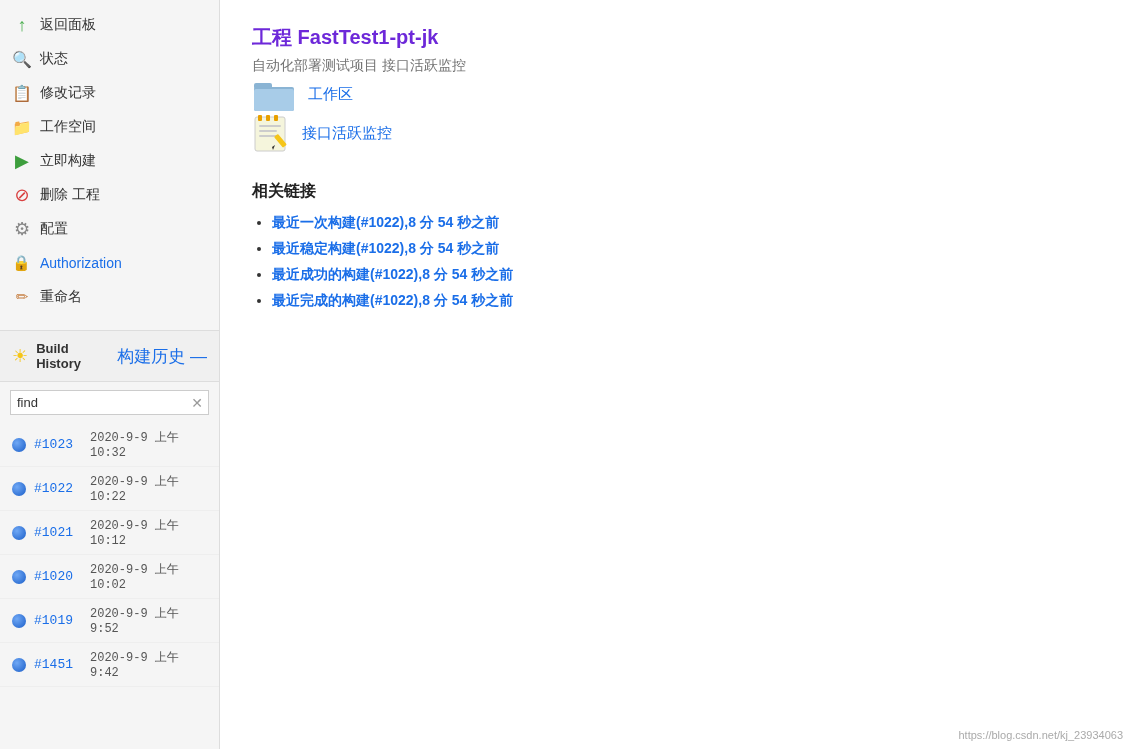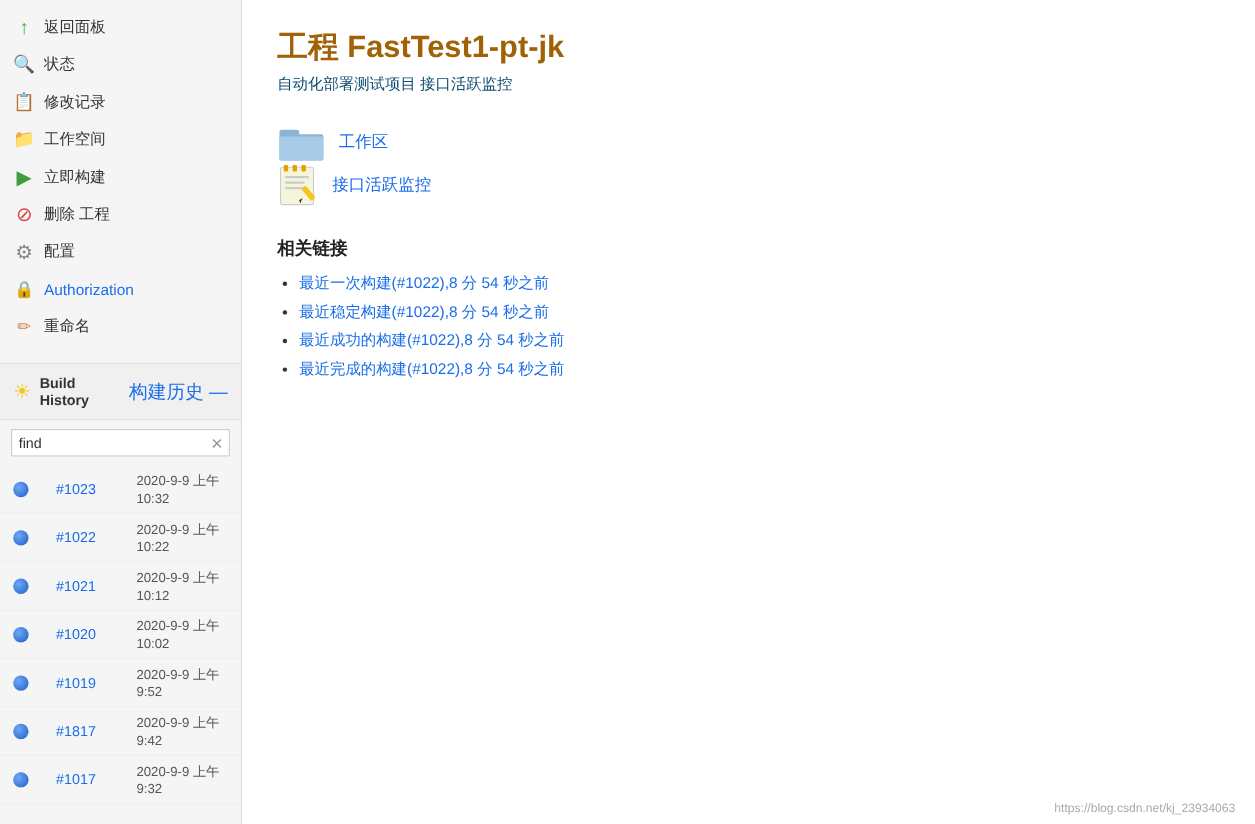--- a/index.html
+++ b/index.html
@@ -98,24 +98,25 @@
       font-size: 14px;
     }
 
     .build-list {
       list-style: none;
     }
 
     .build-item {
       display: flex;
       align-items: center;
-      gap: 25px;
+      gap: 8px;
       padding: 6px 12px;
       border-bottom: 1px solid #eee;
       cursor: pointer;
+      font-family: Liberation Mono, monospace;
     }
 
     .build-ball {
       width: 14px;
       height: 14px;
       border-radius: 50%;
       background: radial-gradient(circle at 35% 35%, #6fa8f5, #1a5dc8);
       flex-shrink: 0;
     }
 
@@ -133,30 +134,29 @@
     }
 
     
     #main {
       flex: 1;
       padding: 24px 32px;
       overflow-y: auto;
     }
 
     .project-title {
-      font-size: 28px;
+      font-size: 20px;
       font-weight: bold;
-      color: #a16207;
+      color: #6d28d9;
       margin-bottom: 6px;
     }
 
     .project-subtitle {
-      color: #0c4a6e;
+      color: #737373;
       font-size: 14px;
-      margin-bottom: 24px;
     }
 
     .quick-links {
       display: flex;
       flex-direction: column;
       gap: 0;
       margin-bottom: 28px;
     }
 
     .quick-link-item {
@@ -194,20 +194,21 @@
     }
 
     .related-links-list li {
       margin-bottom: 8px;
     }
 
     .related-links-list li a {
       color: #1a6ee8;
       text-decoration: none;
       font-size: 14px;
+      font-weight: bold;
     }
 
     .watermark {
       position: fixed;
       bottom: 8px;
       right: 18px;
       font-size: 11px;
       color: #aaa;
       text-align: center;
     }
@@ -308,27 +309,22 @@
         <a class="build-number">#1020</a>
         <span class="build-date">2020-9-9 上午10:02</span>
       </li>
       <li class="build-item">
         <span class="build-ball"></span>
         <a class="build-number">#1019</a>
         <span class="build-date">2020-9-9 上午9:52</span>
       </li>
       <li class="build-item">
         <span class="build-ball"></span>
-        <a class="build-number">#1817</a>
+        <a class="build-number">#1451</a>
         <span class="build-date">2020-9-9 上午9:42</span>
-      </li>
-      <li class="build-item">
-        <span class="build-ball"></span>
-        <a class="build-number">#1017</a>
-        <span class="build-date">2020-9-9 上午9:32</span>
       </li>
     </ul>
   </div>
 </div>
 
 <div id="main">
   <h1 class="project-title">工程 FastTest1-pt-jk</h1>
   <p class="project-subtitle">自动化部署测试项目 接口活跃监控</p>
 
   <div class="quick-links">

